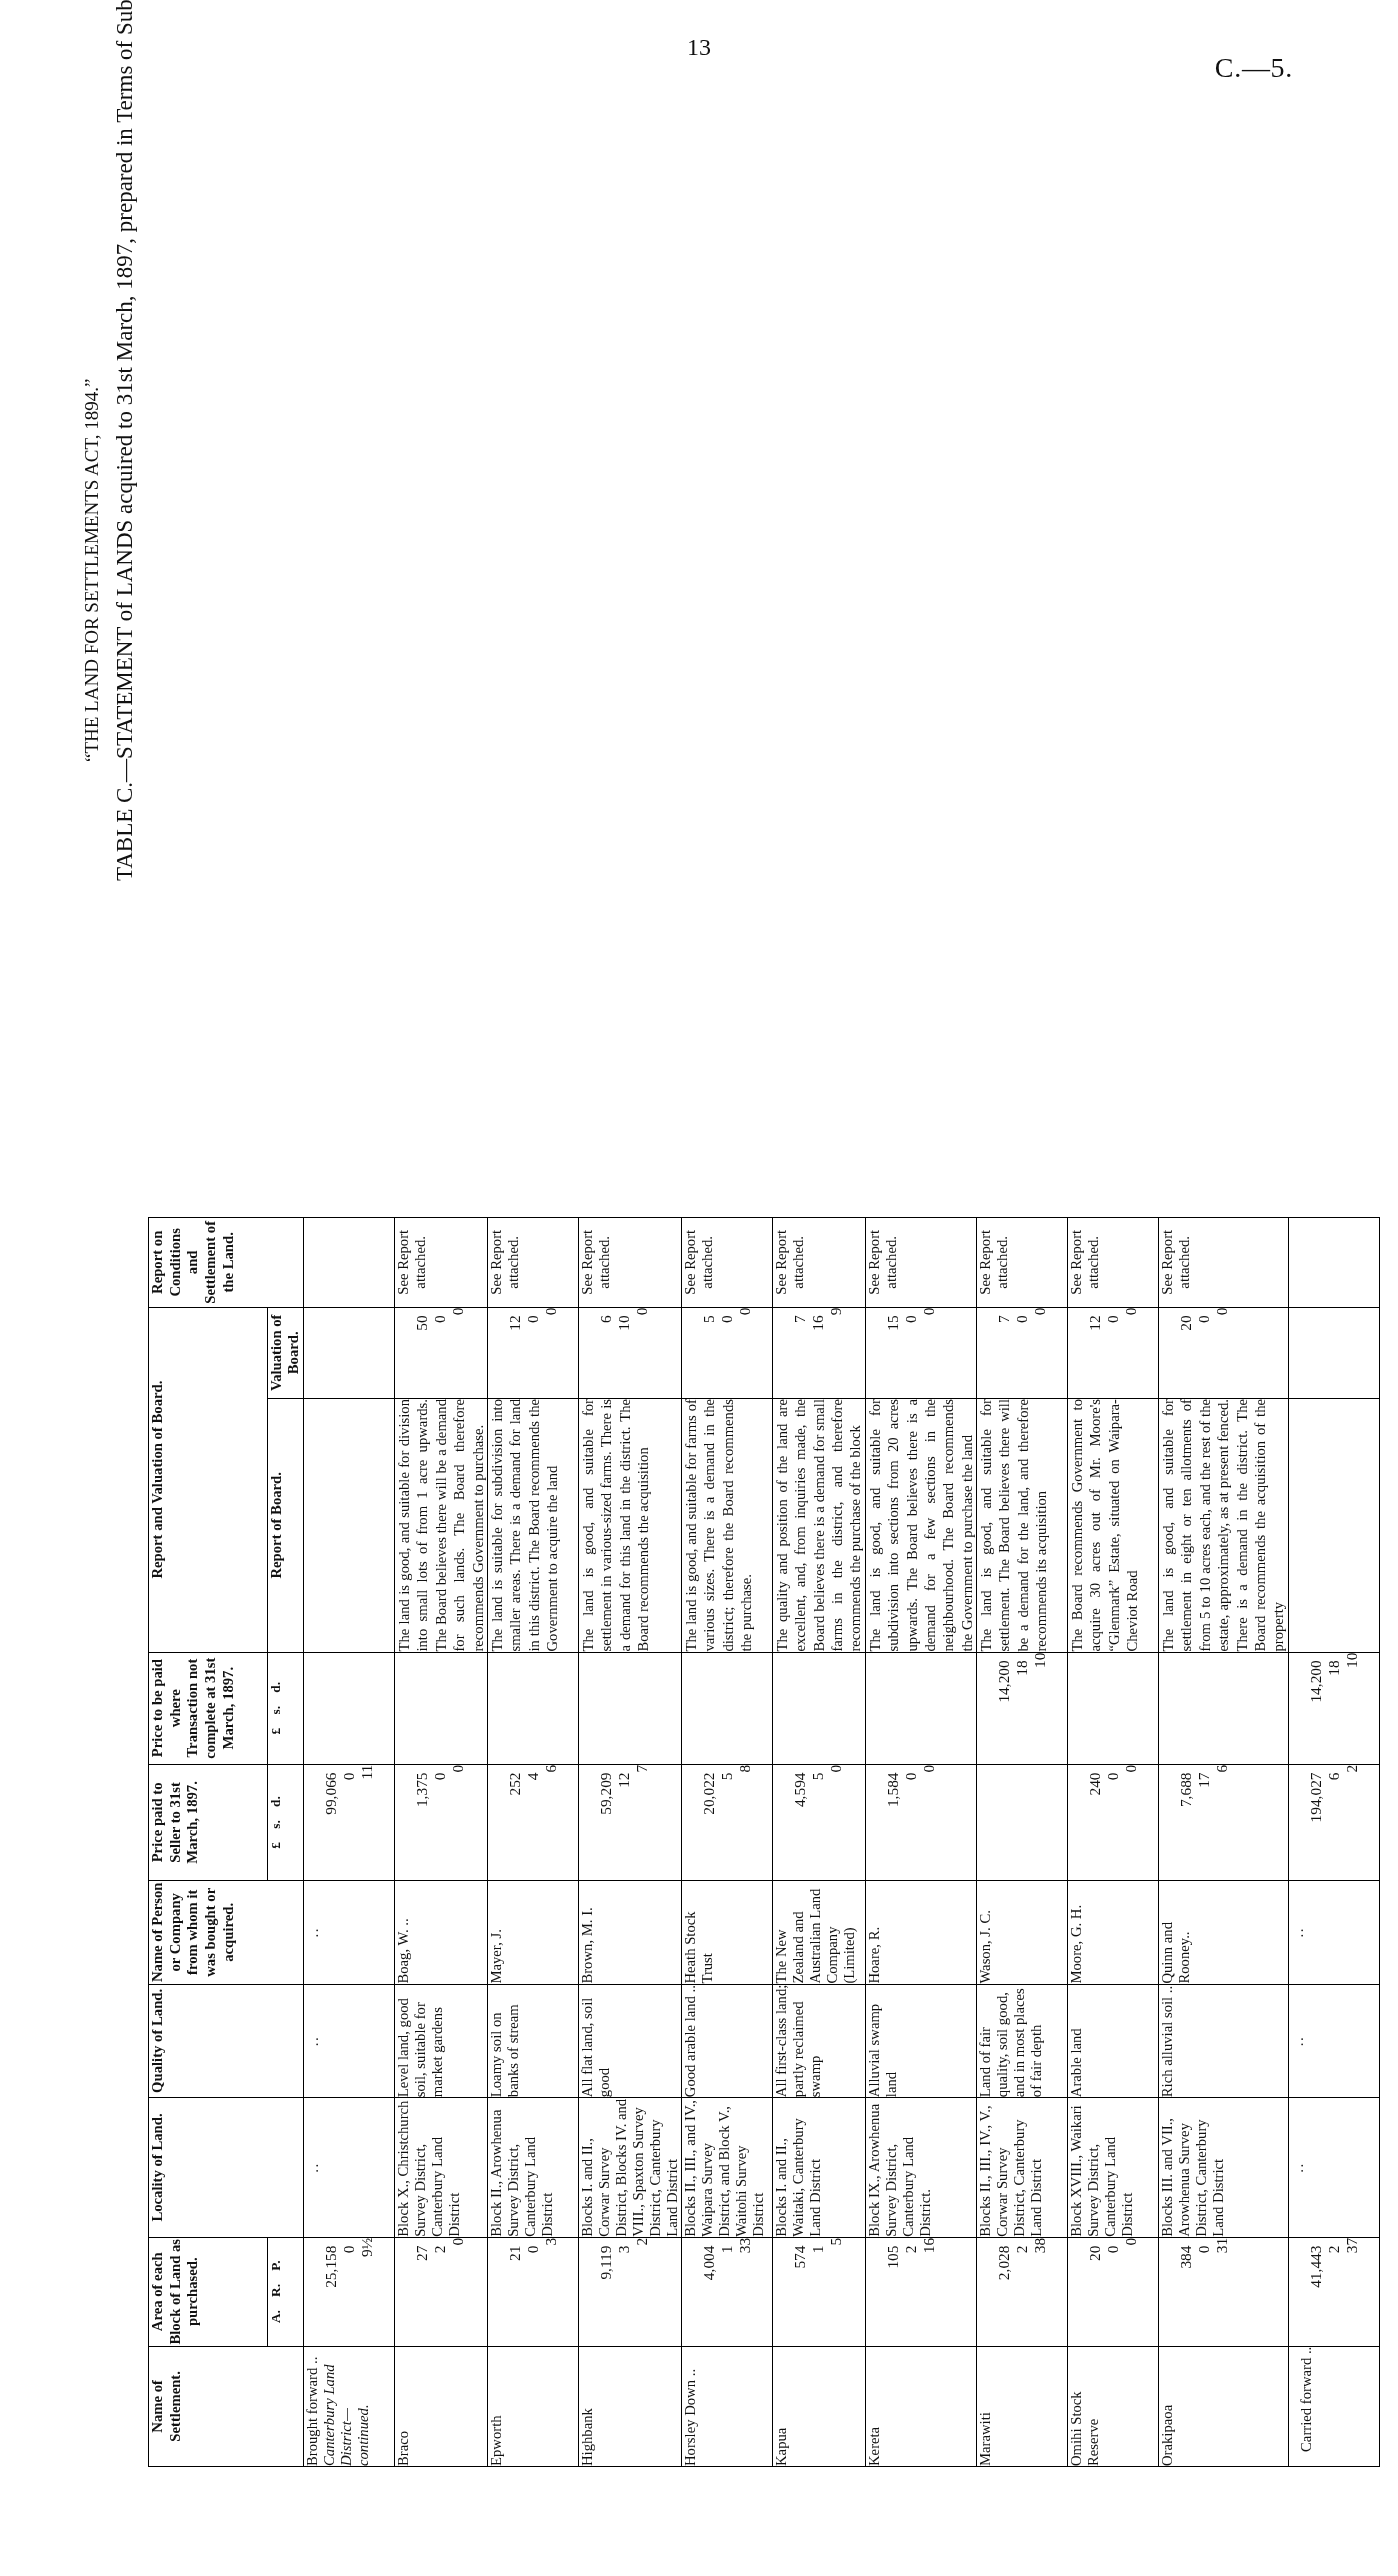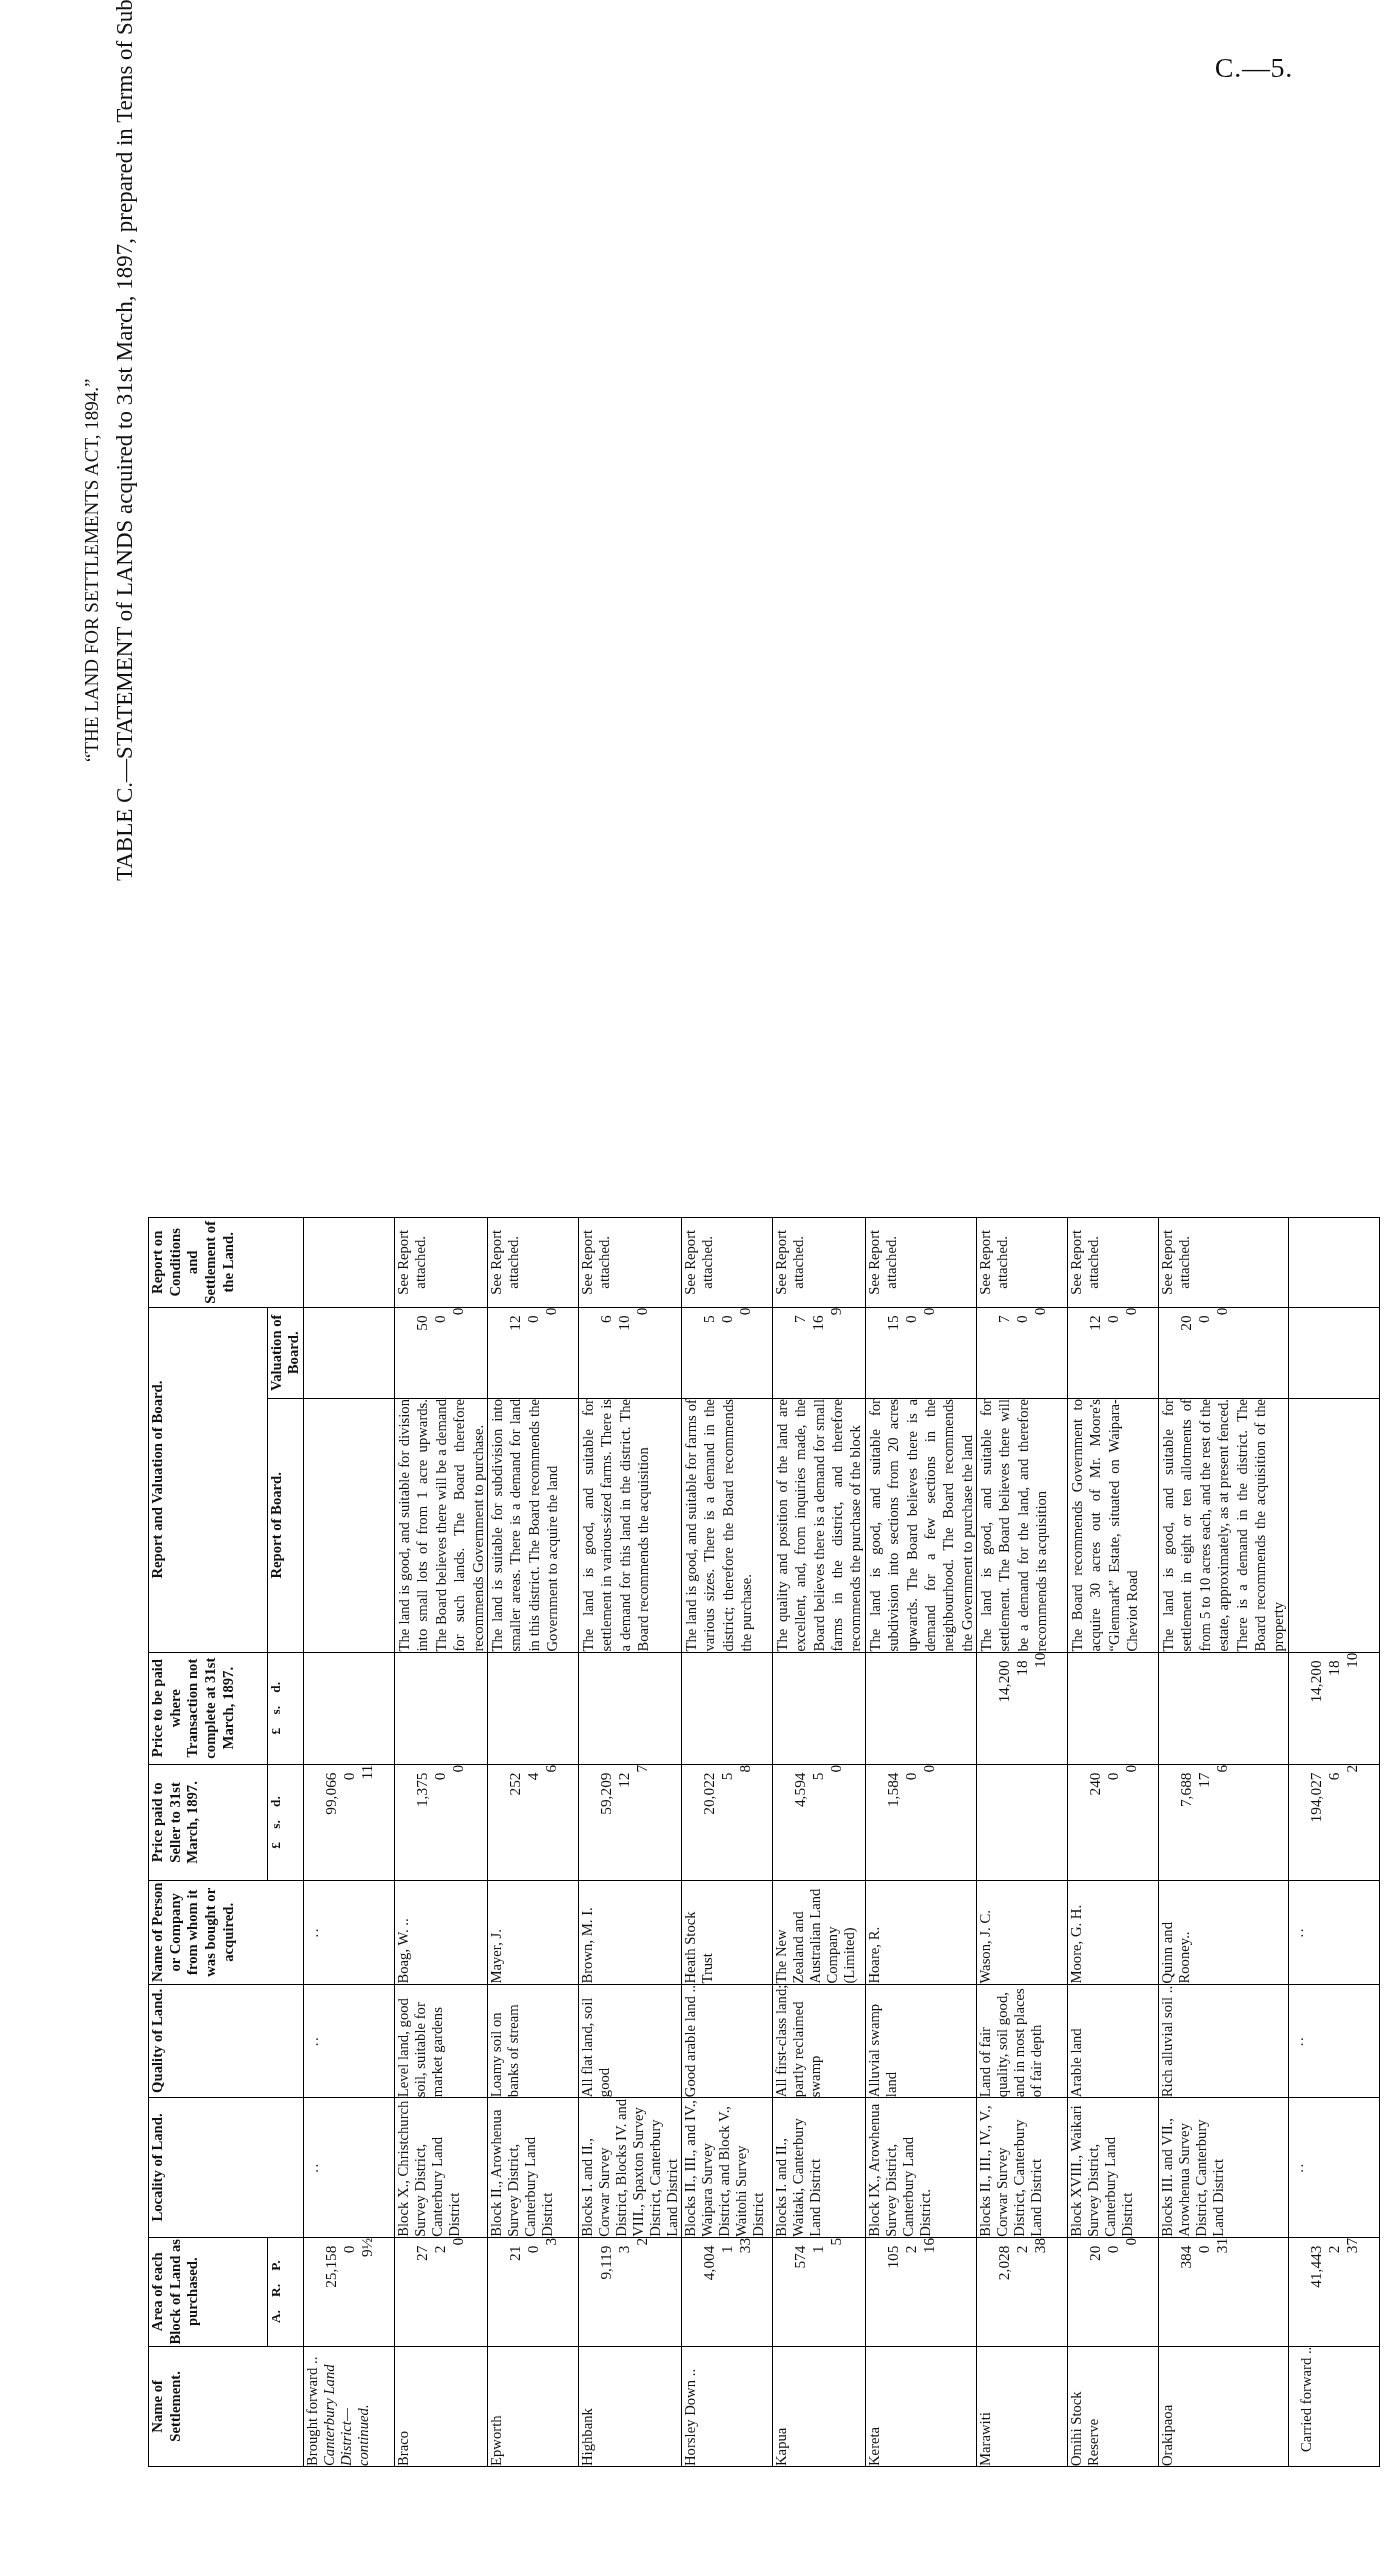--- a/index.html
+++ b/index.html
@@ -35,20 +35,21 @@
 
   .unit-row{font-size:13.3px;text-align:center;}
   .topline{border-top:0.7px solid #000;}
   .italic{font-style:italic;}
 </style>
 </head>
 <body>
 
 <div class="page">
 
+  <div class="pagenum">13</div>
   <div class="docref">C.—5.</div>
 
   <div class="caption-wrap">
     <div class="cap cap1">“THE LAND FOR SETTLEMENTS ACT, 1894.”</div>
     <div class="cap cap2">TABLE C.—STATEMENT of LANDS acquired to 31st March, 1897, prepared in Terms of Subsection (2) of Section 39 of the said Act—continued.</div>
   </div>
 
   <div class="tbl-rot">
     <table class="main">
       <colgroup>

